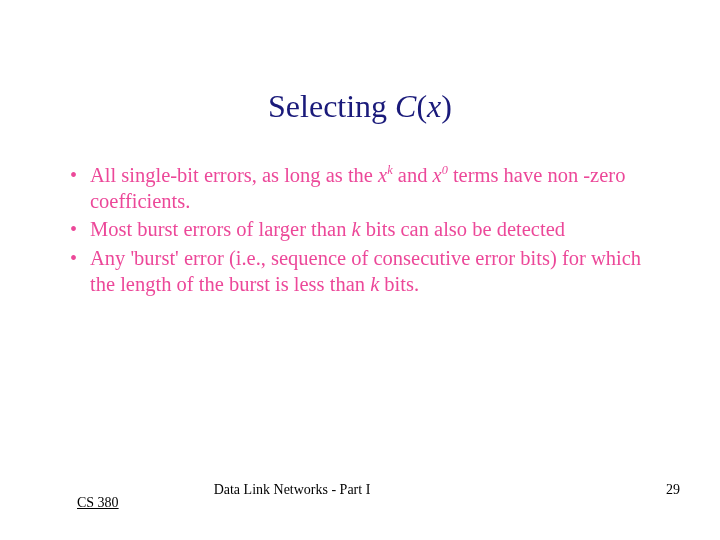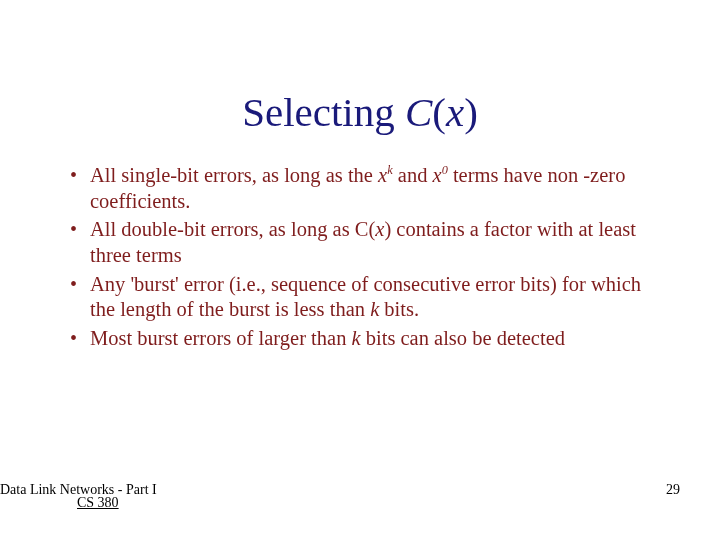--- a/index.html
+++ b/index.html
@@ -18,35 +18,35 @@
     height: 540px;
     position: relative;
     box-sizing: border-box;
   }
   .title {
     position: absolute;
     top: 88px;
     left: 0;
     width: 720px;
     text-align: center;
-    font-size: 41px;
+    font-size: 32px;
     color: #1a1a7a;
     font-family: "Times New Roman", Times, serif;
   }
   .title .italic {
     font-style: italic;
   }
   .bullets {
     position: absolute;
     top: 163px;
     left: 70px;
     right: 50px;
     font-size: 20.5px;
     line-height: 1.25;
-    color: #7f1d1d;
+    color: #ec4899;
   }
   .bullets ul {
     margin: 0;
     padding: 0;
     list-style: none;
   }
   .bullets li {
     position: relative;
     padding-left: 20px;
     margin-bottom: 3px;
@@ -78,20 +78,21 @@
     left: 77px;
     bottom: 0;
     text-align: left;
     line-height: 1.2;
     text-decoration: underline;
   }
   .footer-center {
     position: absolute;
     left: 0;
     width: 584px;
+    text-align: center;
     bottom: 14px;
     margin-top: 46px;
   }
   .footer-right {
     position: absolute;
     right: 40px;
     bottom: 14px;
     margin-left: 32px;
   }
 </style>
@@ -103,27 +104,24 @@
   <div class="title">
     <span>Selecting </span><span class="italic">C</span><span>(</span><span class="italic">x</span><span>)</span>
   </div>
 
   <div class="bullets">
     <ul>
       <li>
         <span>All single-bit errors, as long as the </span><span class="italic">x</span><sup>k</sup><span> and </span><span class="italic">x</span><sup>0</sup><span> terms have non -zero coefficients.</span>
       </li>
       <li>
-        <span>All double-bit errors, as long as </span><span>C</span><span>(</span><span class="italic">x</span><span>)</span><span> contains a factor with at least three terms</span>
+        <span>Most burst errors of larger than </span><span class="italic">k</span><span> bits can also be detected</span>
       </li>
       <li>
         <span>Any 'burst' error (i.e., sequence of consecutive error bits) for which the length of the burst is less than </span><span class="italic">k</span><span> bits.</span>
-      </li>
-      <li>
-        <span>Most burst errors of larger than </span><span class="italic">k</span><span> bits can also be detected</span>
       </li>
     </ul>
   </div>
 
   <div class="footer">
     <div class="footer-left">
       <div> CS 380</div>
     </div>
     <div class="footer-center">Data Link Networks - Part I</div>
     <div class="footer-right">29</div>

